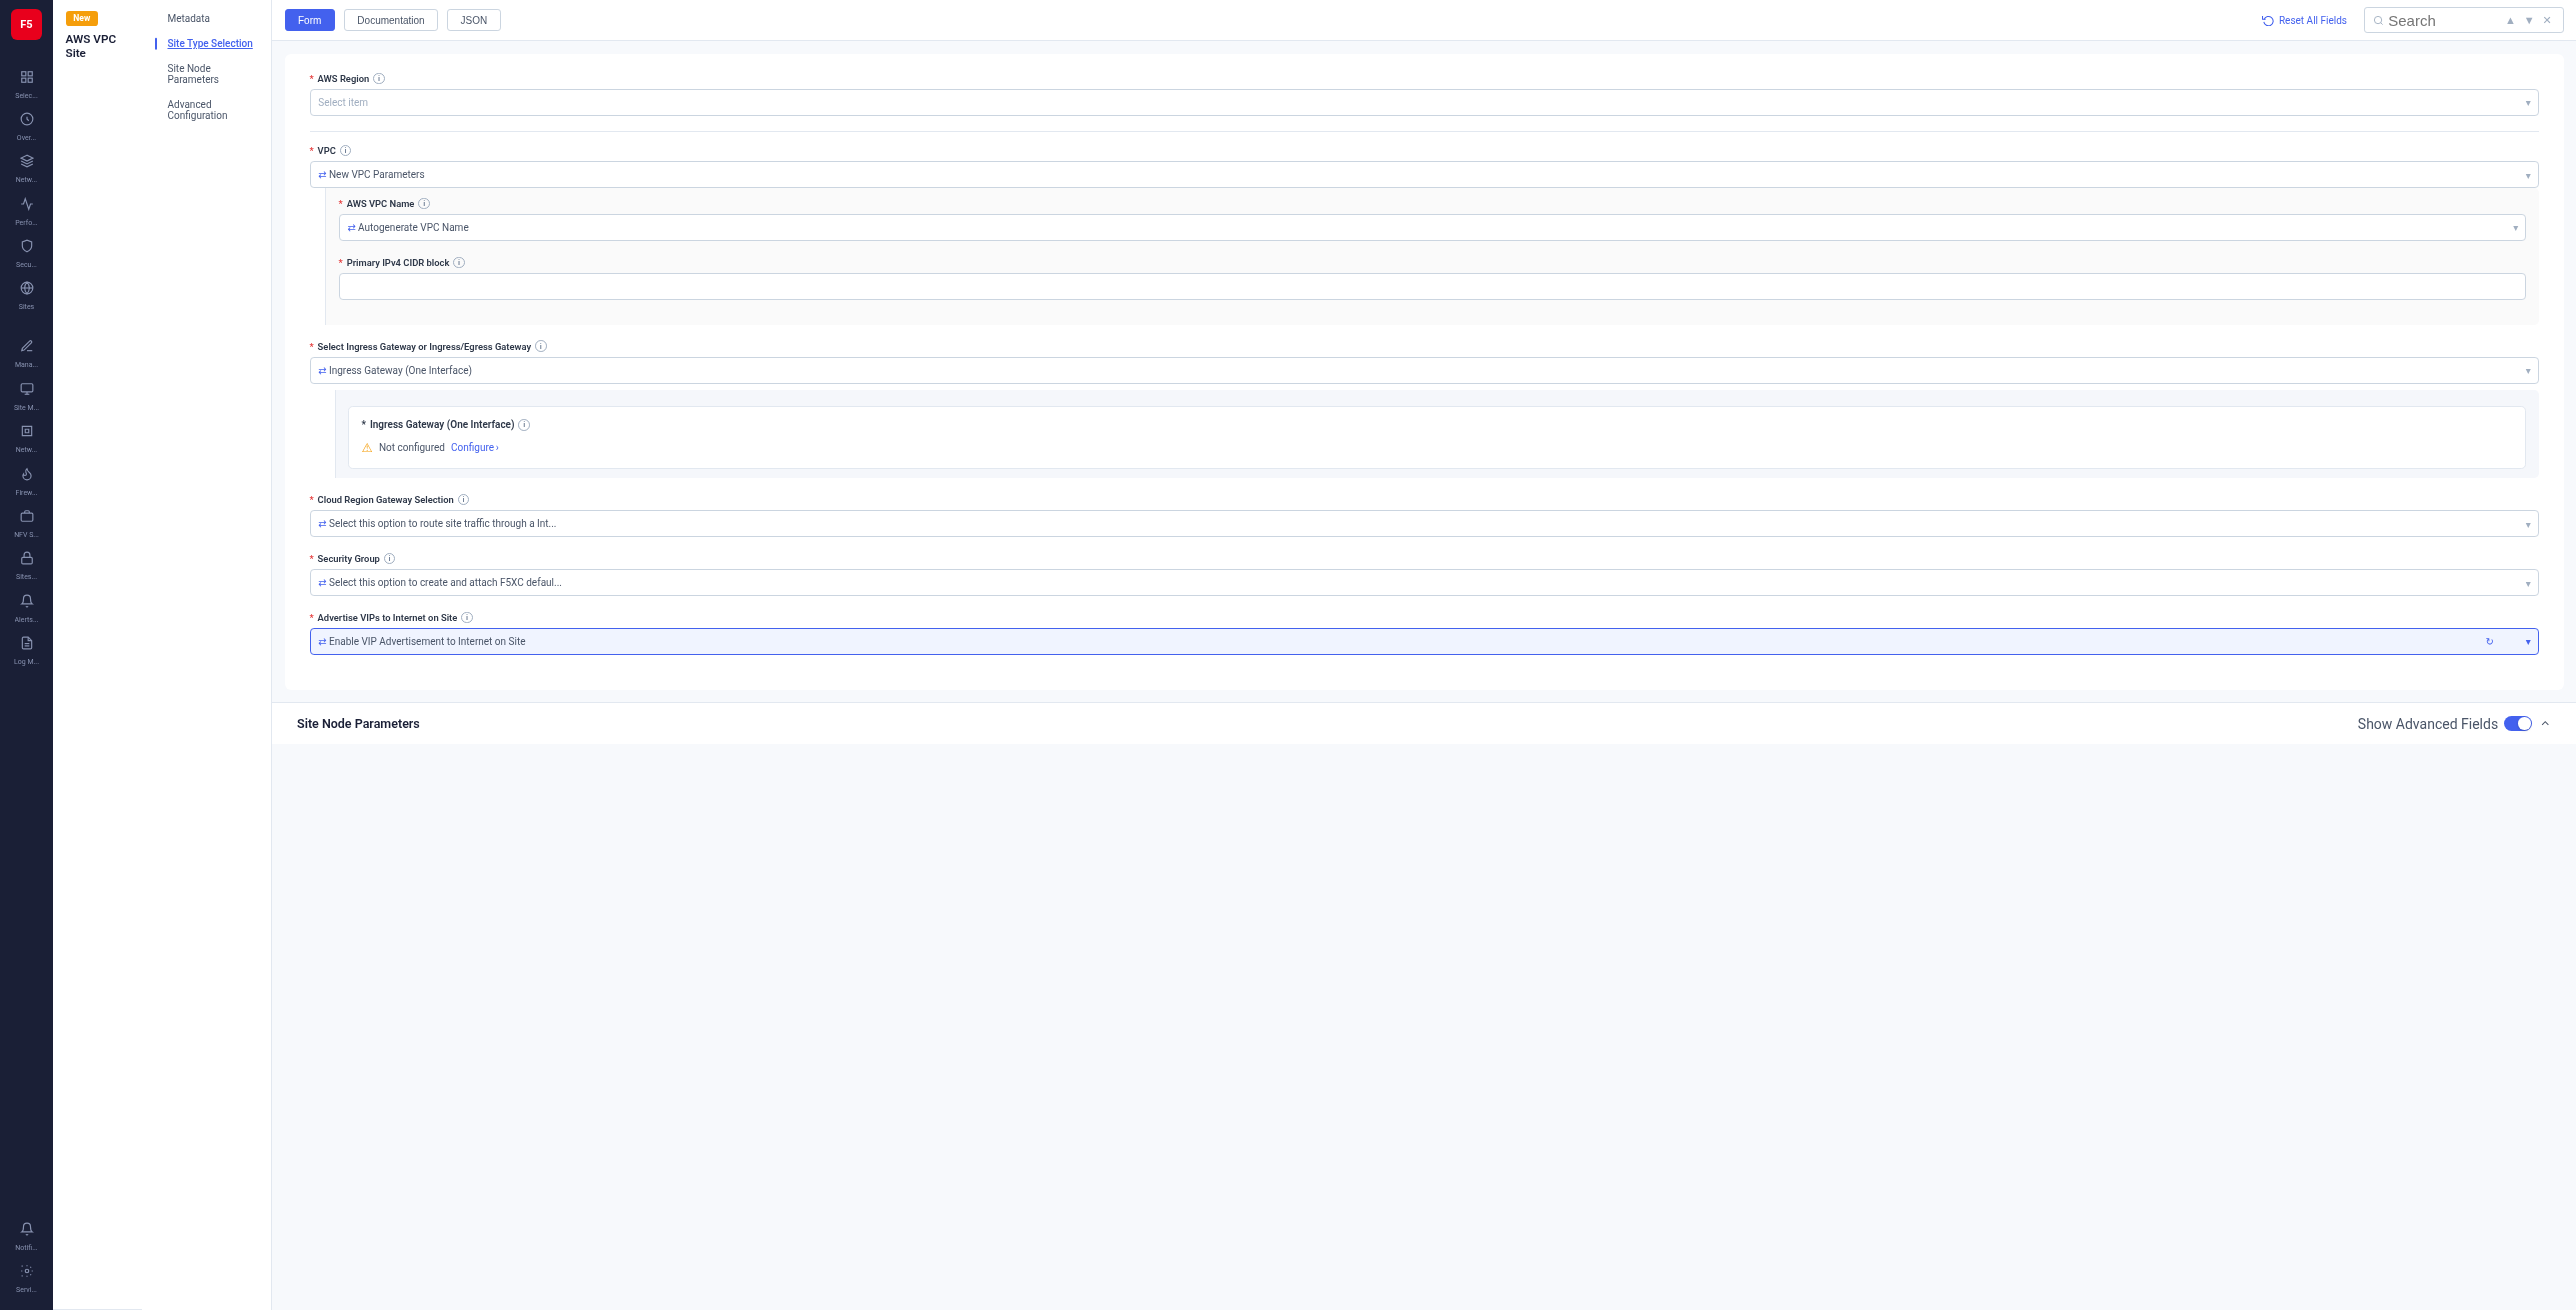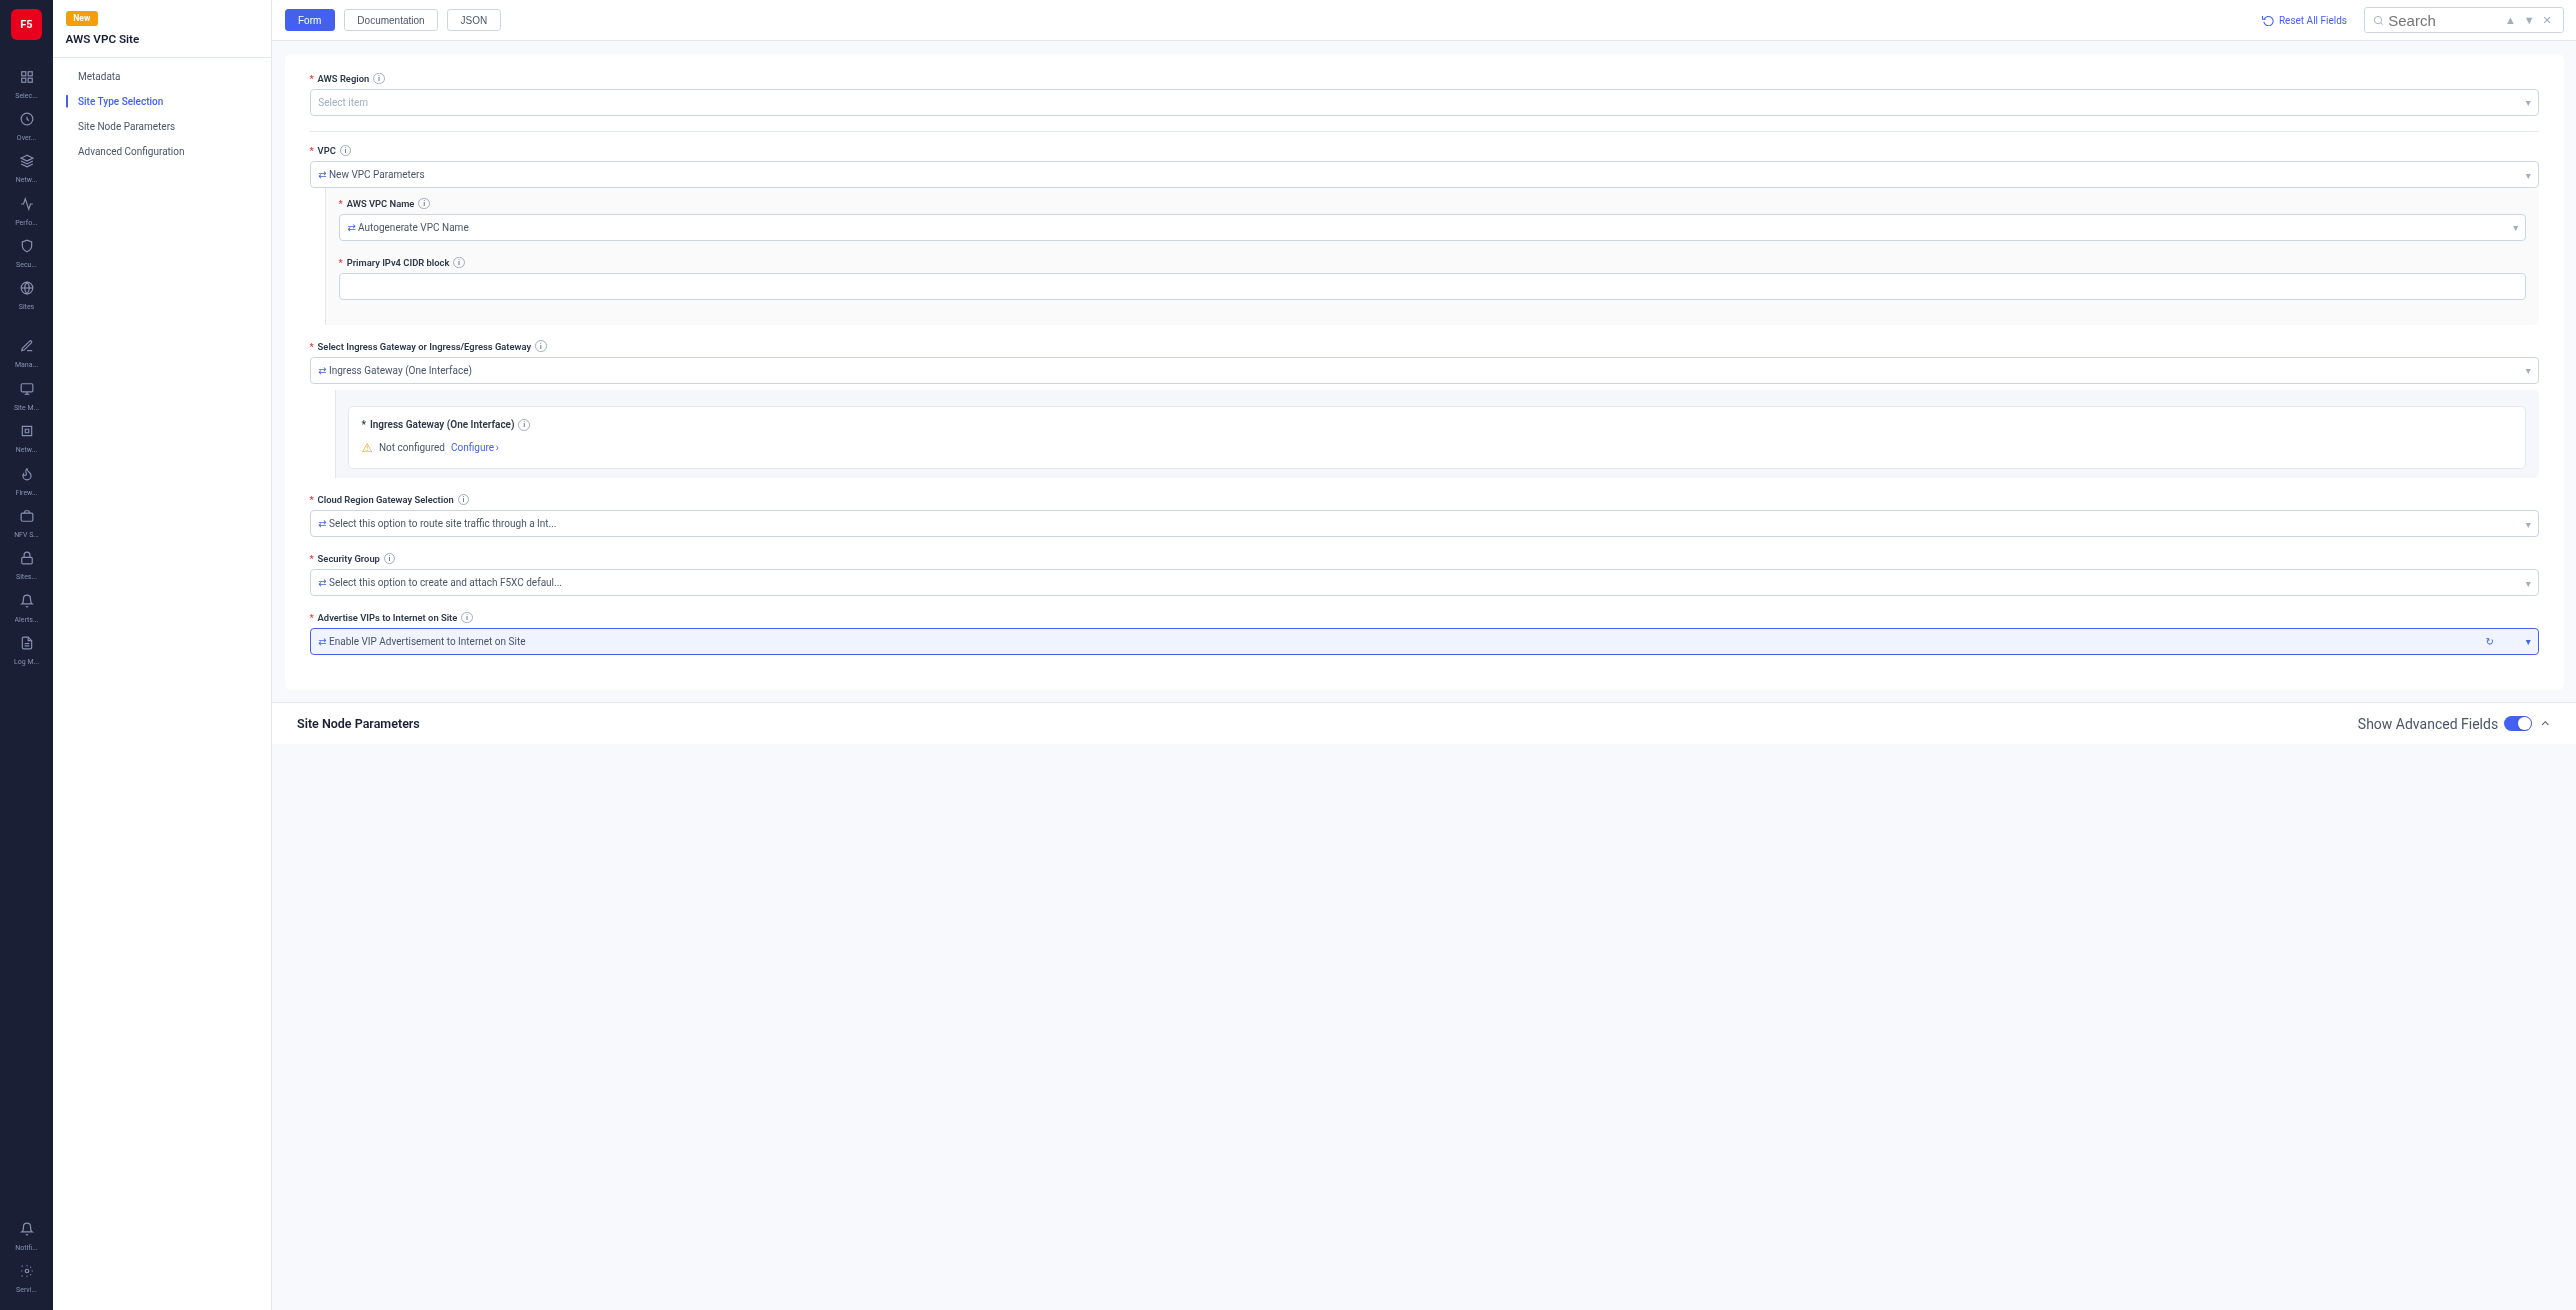--- a/index.html
+++ b/index.html
@@ -8,27 +8,27 @@
     .app-layout { display: flex; height: 100vh; overflow: hidden; }
 
     
     .sidebar { width: 53px; background: #1a1f36; display: flex; flex-direction: column; align-items: center; padding: 9.4px 0; flex-shrink: 0; }
     .sidebar-logo { width: 31px; height: 31px; background: #e8001c; border-radius: 6.2px; display: flex; align-items: center; justify-content: center; color: white; font-weight: bold; font-size: 11px; margin-bottom: 23px; }
     .sidebar-item { width: 100%; display: flex; flex-direction: column; align-items: center; padding: 6.2px 3.1px; color: #8892b0; font-size: 7.8px; cursor: pointer; gap: 8px; }
     .sidebar-item svg { width: 14px; height: 14px; }
     .sidebar-icon-text { font-size: 7px; text-align: center; white-space: nowrap; overflow: hidden; max-width: 47px; text-overflow: ellipsis; }
 
     
-    .nav-panel { width: 219px; background: #fff; border-right: 0.8px solid #e2e8f0; display: flex; flex-direction: column; flex-shrink: 0; overflow-y: auto; }
+    .nav-panel { width: 219px; background: #fff; border-right: 0.8px solid #e2e8f0; display: flex; flex-direction: row; flex-shrink: 0; overflow-y: auto; }
     .nav-header { padding: 11px 12.5px; border-bottom: 0.8px solid #e2e8f0; }
     .new-badge { background: #f59e0b; color: white; font-size: 8.6px; font-weight: 700; padding: 2.3px 7.8px; border-radius: 3.1px; display: inline-block; margin-bottom: 6.2px; }
     .nav-title { font-size: 11.7px; font-weight: 600; color: #1a1f36; }
     .nav-menu { padding: 6.2px 0; }
     .nav-menu-item { padding: 7px 15.6px 7px 25px; font-size: 10px; color: #4a5568; cursor: pointer; position: relative; }
-    .nav-menu-item.active { color: #4361ee; font-weight: 500; }
+    .nav-menu-item.active { color: #4361ee; font-weight: 500; text-decoration: underline; }
     .nav-menu-item.active::before { content: ''; position: absolute; left: 12.5px; top: 50%; transform: translateY(-50%); width: 2.3px; height: 12.5px; background: #4361ee; border-radius: 1.6px; }
 
     
     .main-content { flex: 1; display: flex; flex-direction: column; overflow: hidden; }
 
     
     .top-bar { display: flex; align-items: center; background: #fff; border-bottom: 0.8px solid #e2e8f0; padding: 0 12.5px; height: 41px; gap: 9px; flex-shrink: 0; }
     .tab-btn { padding: 4.7px 12.5px; border: 0.8px solid #cbd5e0; background: #fff; border-radius: 3.1px; font-size: 10px; cursor: pointer; color: #4a5568; }
     .tab-btn.active { background: #4361ee; color: white; border-color: #4361ee; }
     .top-bar-spacer { flex: 1; }

